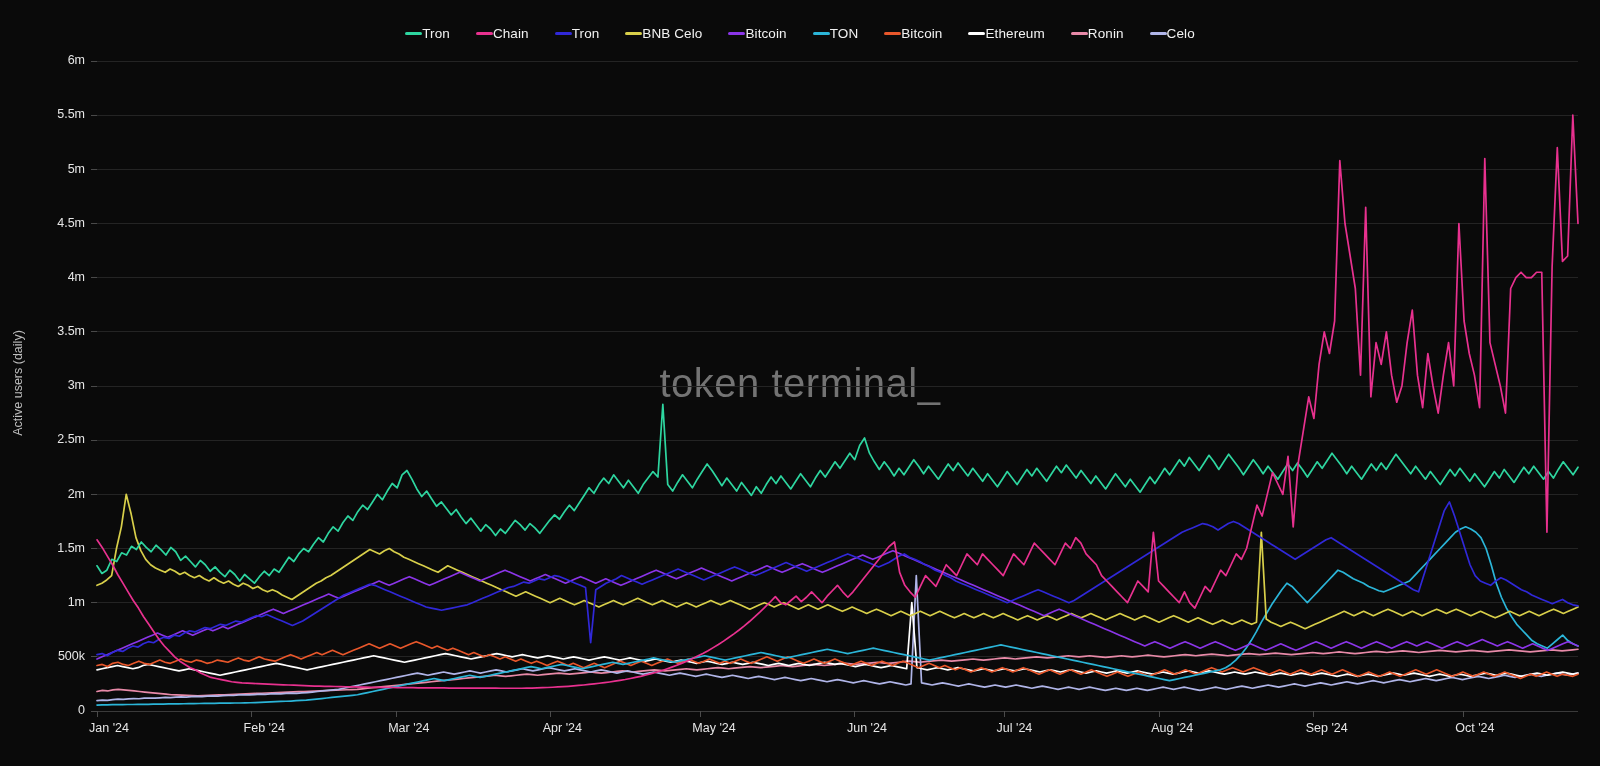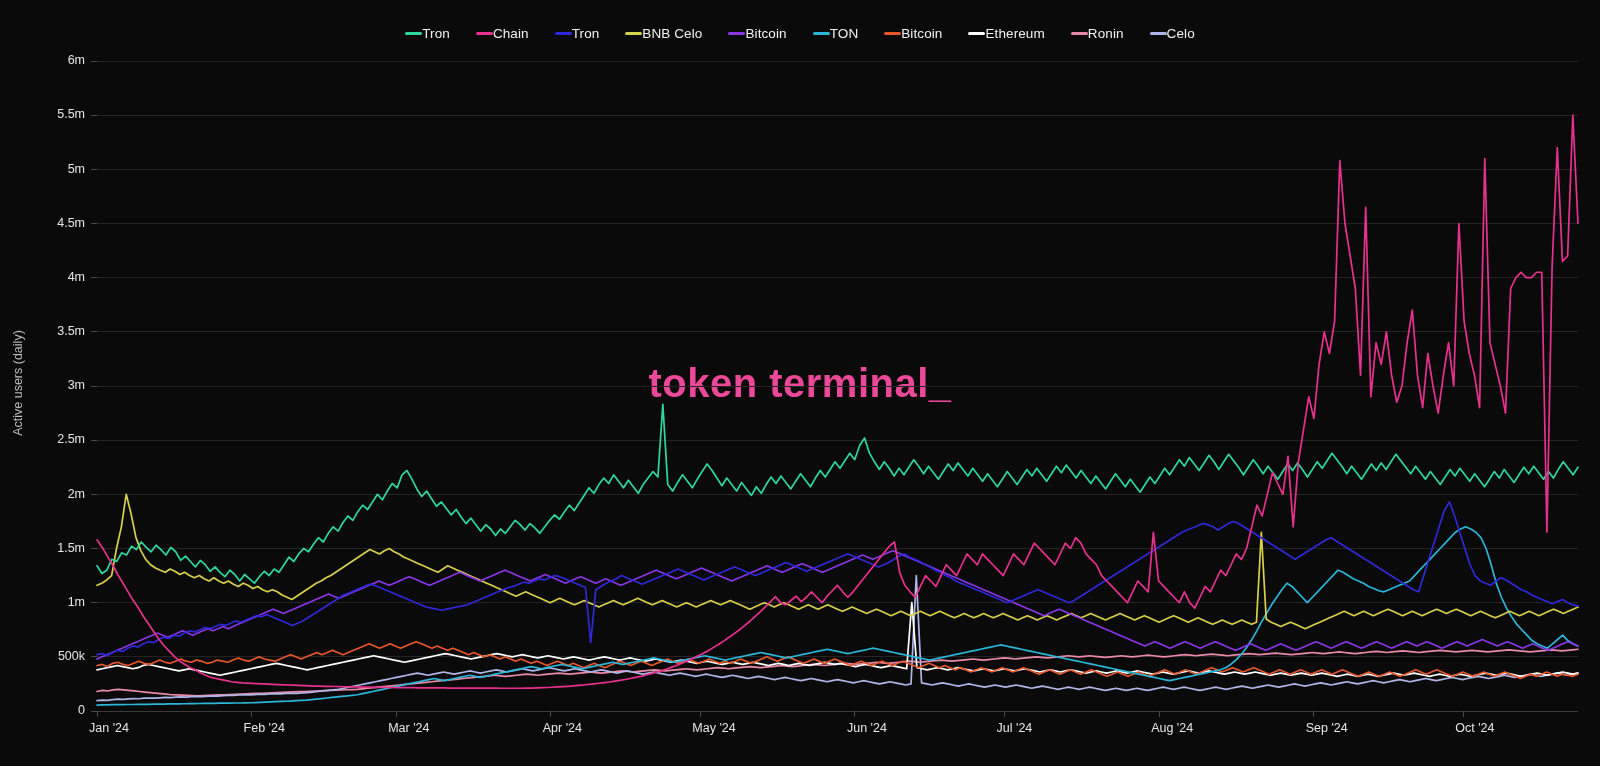--- a/index.html
+++ b/index.html
@@ -50,22 +50,22 @@
     letter-spacing: 0.1px;
   }
   
   .watermark {
     position: absolute;
     left: 50%;
     top: 383px;
     transform: translate(-50%, -50%);
     font-size: 40px;
     letter-spacing: 0.5px;
-    color: #ec4899;
-    font-weight: 700;
+    color: #737373;
+    font-weight: 400;
     pointer-events: none;
     user-select: none;
   }
   
   .y-axis-title {
     position: absolute;
     left: 6px;
     top: 383px;
     transform: translate(-50%, -50%) rotate(-90deg);
     transform-origin: center center;

